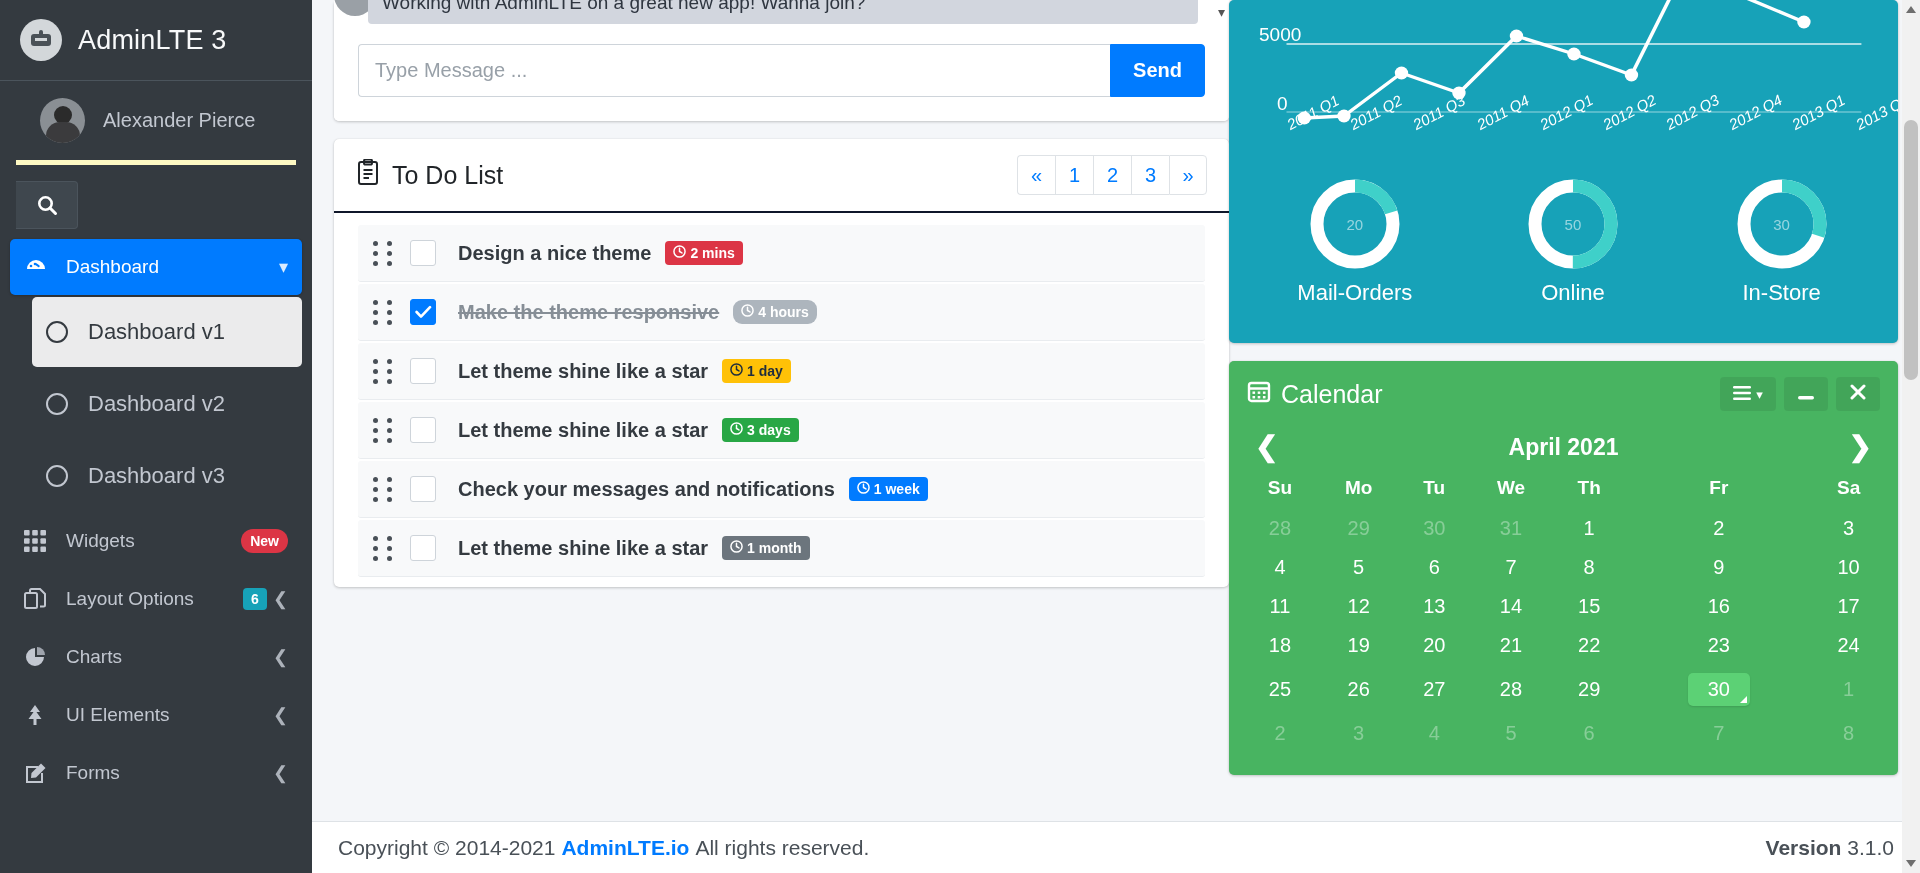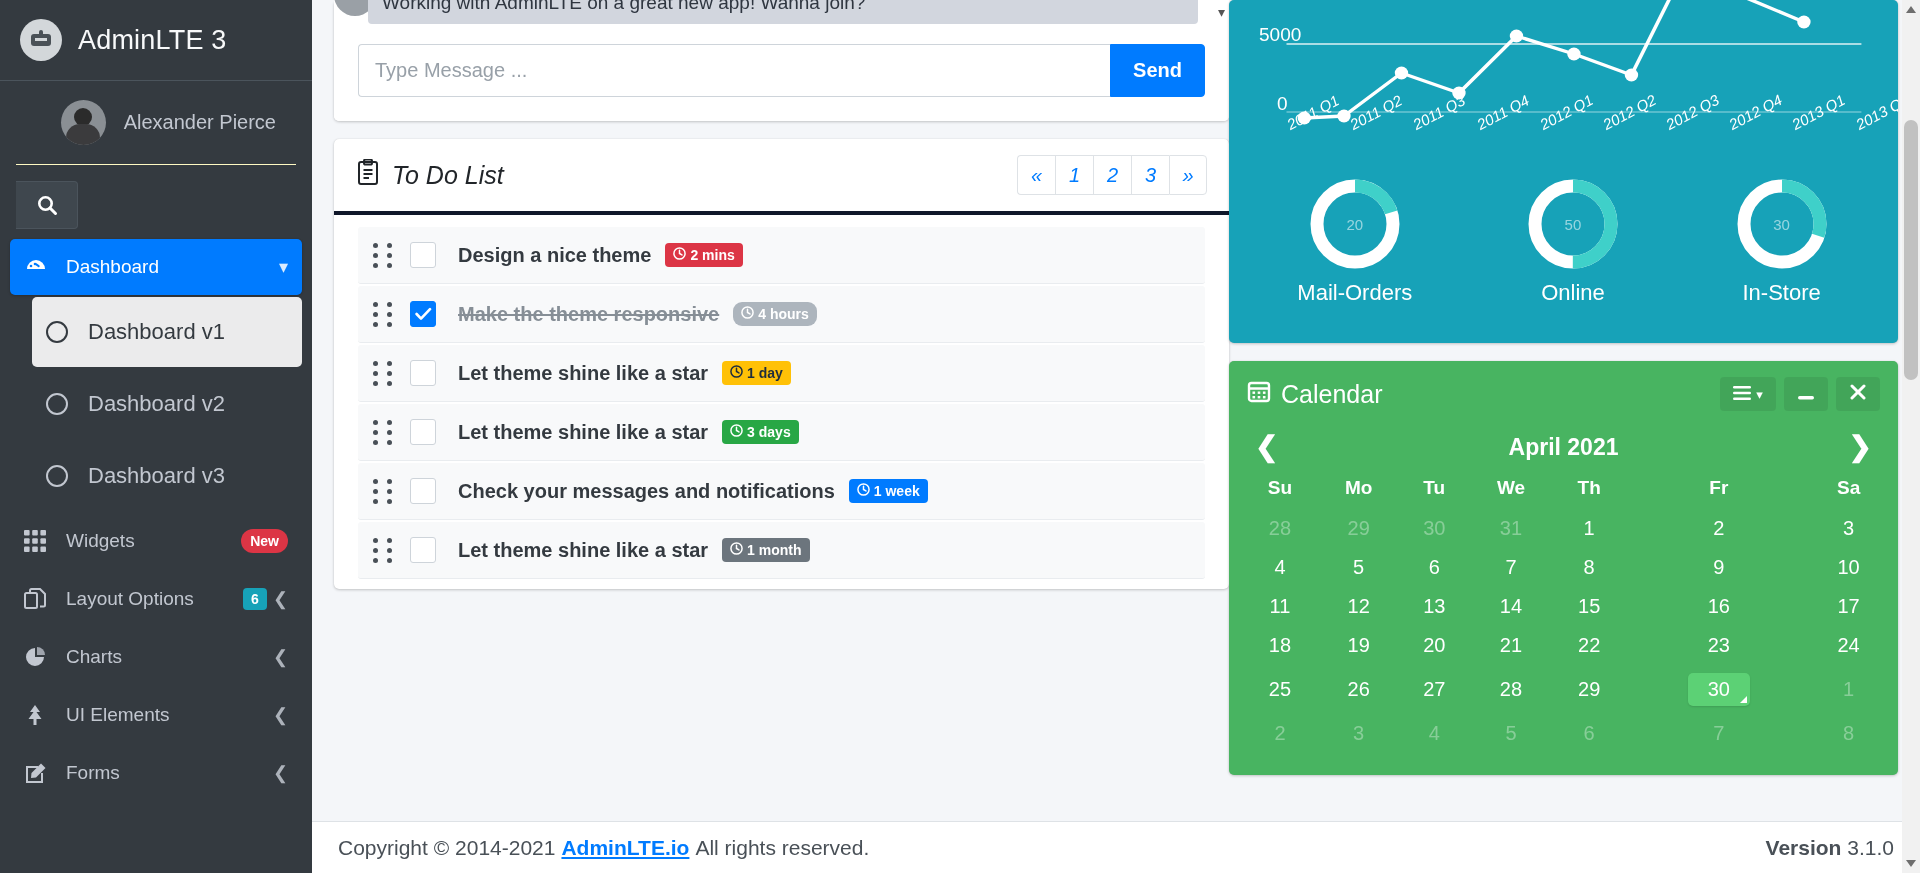--- a/index.html
+++ b/index.html
@@ -44,23 +44,22 @@
     color: #f8f9fa;
     font-weight: 400;
     letter-spacing: .2px;
     white-space: nowrap;
   }
 
   .user-panel {
     display: flex; align-items: center;
     padding: 20px 20px 20px 24px;
     height: 84px;
-    border-bottom: 1px solid #fef9c3;
+    border-bottom: 5px solid #fef9c3;
     margin: 0 16px;
-    justify-content: flex-end;
   }
   .avatar {
     width: 45px; height: 45px;
     border-radius: 50%;
     margin-right: 18px;
     flex-shrink: 0;
     overflow: hidden;
     background: #8a8f94;
     position: relative;
   }
@@ -223,23 +222,22 @@
     font-size: 20px;
     font-weight: bold;
     cursor: pointer;
     font-family: "Liberation Sans", sans-serif;
   }
 
   
   .card-header {
     display: flex; align-items: center;
     padding: 16px 22px;
-    border-bottom: 4px solid #0f172a;
+    border-bottom: 2px solid #0f172a;
     min-height: 66px;
-    font-style: italic;
   }
   .card-title {
     display: flex; align-items: center; gap: 12px;
     font-size: 25px; color: #212529; font-weight: 400;
   }
   .card-tools { margin-left: auto; display: flex; }
   .pagination { display: flex; }
   .page-item {
     min-width: 38px; height: 40px;
     border: 1px solid #dee2e6;
@@ -944,21 +942,21 @@
               </tbody>
           </table>
         </div>
       </section>
     </div>
   </div>
 </main>
 
 <footer class="app-footer">
   <span>Copyright © 2014-2021</span>
-  <a class="link" href="#" style="margin:8px 6px;text-decoration:underline;">AdminLTE.io</a>
+  <a class="link" href="#" style="margin:8px 6px;">AdminLTE.io</a>
   <span>All rights reserved.</span>
   <span class="ver">
     <b>Version</b>
     <span>3.1.0</span>
   </span>
 </footer>
 
 <div class="page-scroll">
   <span class="up"></span>
   <span class="thumb"></span>

